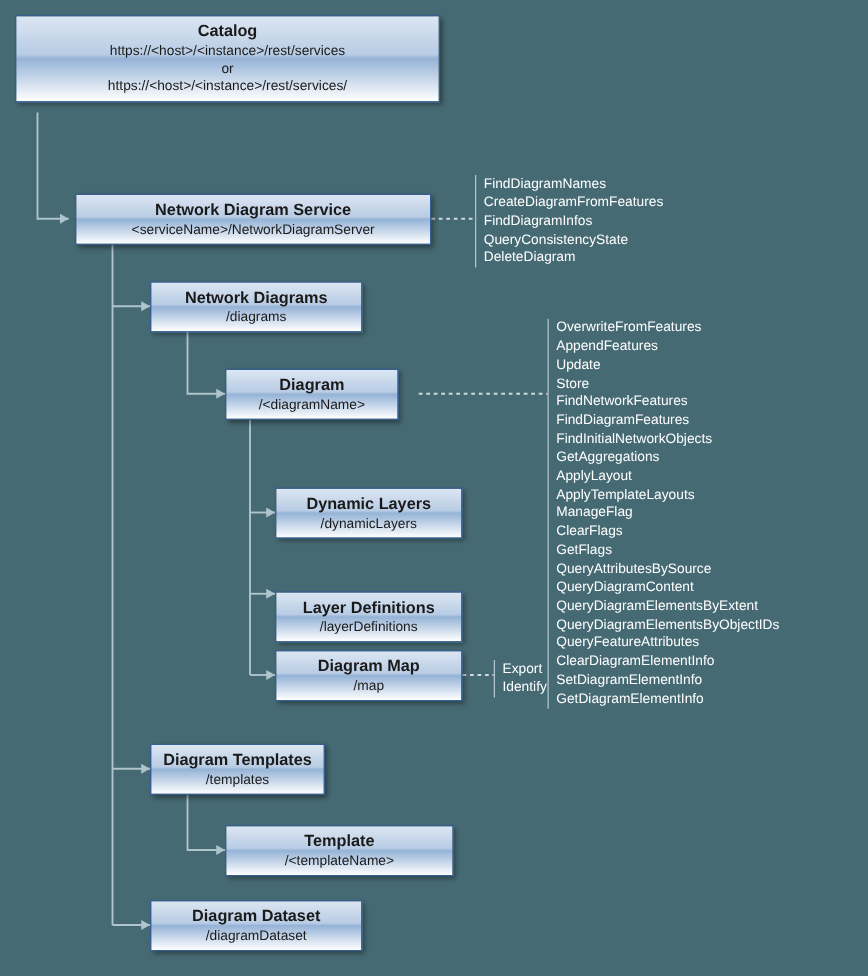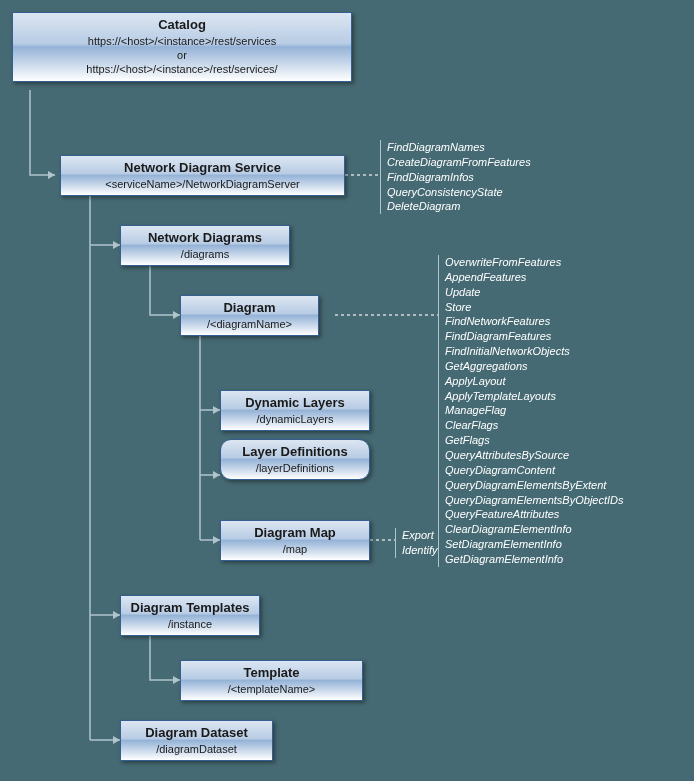--- a/index.html
+++ b/index.html
@@ -23,21 +23,20 @@
     color: #1a1a1a;
     line-height: 1.3;
     box-shadow: 2px 2px 4px rgba(0,0,0,0.4);
   }
   .node .title { font-weight: bold; font-size: 13px; }
   .node .sub { font-size: 11px; }
   .oplist {
     position: absolute;
     color: #ffffff;
     font-size: 11px;
-    font-style: italic;
     line-height: 1.35;
     border-left: 1px solid #b0c4cc;
     padding-left: 6px;
   }
   .opitem { white-space: nowrap; }
   svg.connectors {
     position: absolute;
     left: 0; top: 0;
     width: 694px; height: 781px;
     pointer-events: none;
@@ -113,41 +112,41 @@
 <div class="node" style="left:180px; top:295px; width:139px;">
   <div class="title">Diagram</div>
   <div class="sub">/&lt;diagramName&gt;</div>
 </div>
 
 <div class="node" style="left:220px; top:390px; width:150px;">
   <div class="title">Dynamic Layers</div>
   <div class="sub">/dynamicLayers</div>
 </div>
 
-<div class="node" style="left:220px; top:439px; width:150px;border-radius:11px;">
+<div class="node" style="left:220px; top:473px; width:150px;">
   <div class="title">Layer Definitions</div>
   <div class="sub">/layerDefinitions</div>
 </div>
 
 <div class="node" style="left:220px; top:520px; width:150px;">
   <div class="title">Diagram Map</div>
   <div class="sub">/map</div>
 </div>
 
 <div class="node" style="left:120px; top:595px; width:140px;">
   <div class="title">Diagram Templates</div>
-  <div class="sub">/instance</div>
+  <div class="sub">/templates</div>
 </div>
 
 <div class="node" style="left:180px; top:660px; width:183px;">
   <div class="title">Template</div>
   <div class="sub">/&lt;templateName&gt;</div>
 </div>
 
-<div class="node" style="left:120px; top:720px; width:153px;">
+<div class="node" style="left:120px; top:720px; width:170px;">
   <div class="title">Diagram Dataset</div>
   <div class="sub">/diagramDataset</div>
 </div>
 
 <div class="oplist" style="left:380px; top:140px;">
   <div class="opitem">FindDiagramNames</div>
   <div class="opitem">CreateDiagramFromFeatures</div>
   <div class="opitem">FindDiagramInfos</div>
   <div class="opitem">QueryConsistencyState</div>
   <div class="opitem">DeleteDiagram</div>

